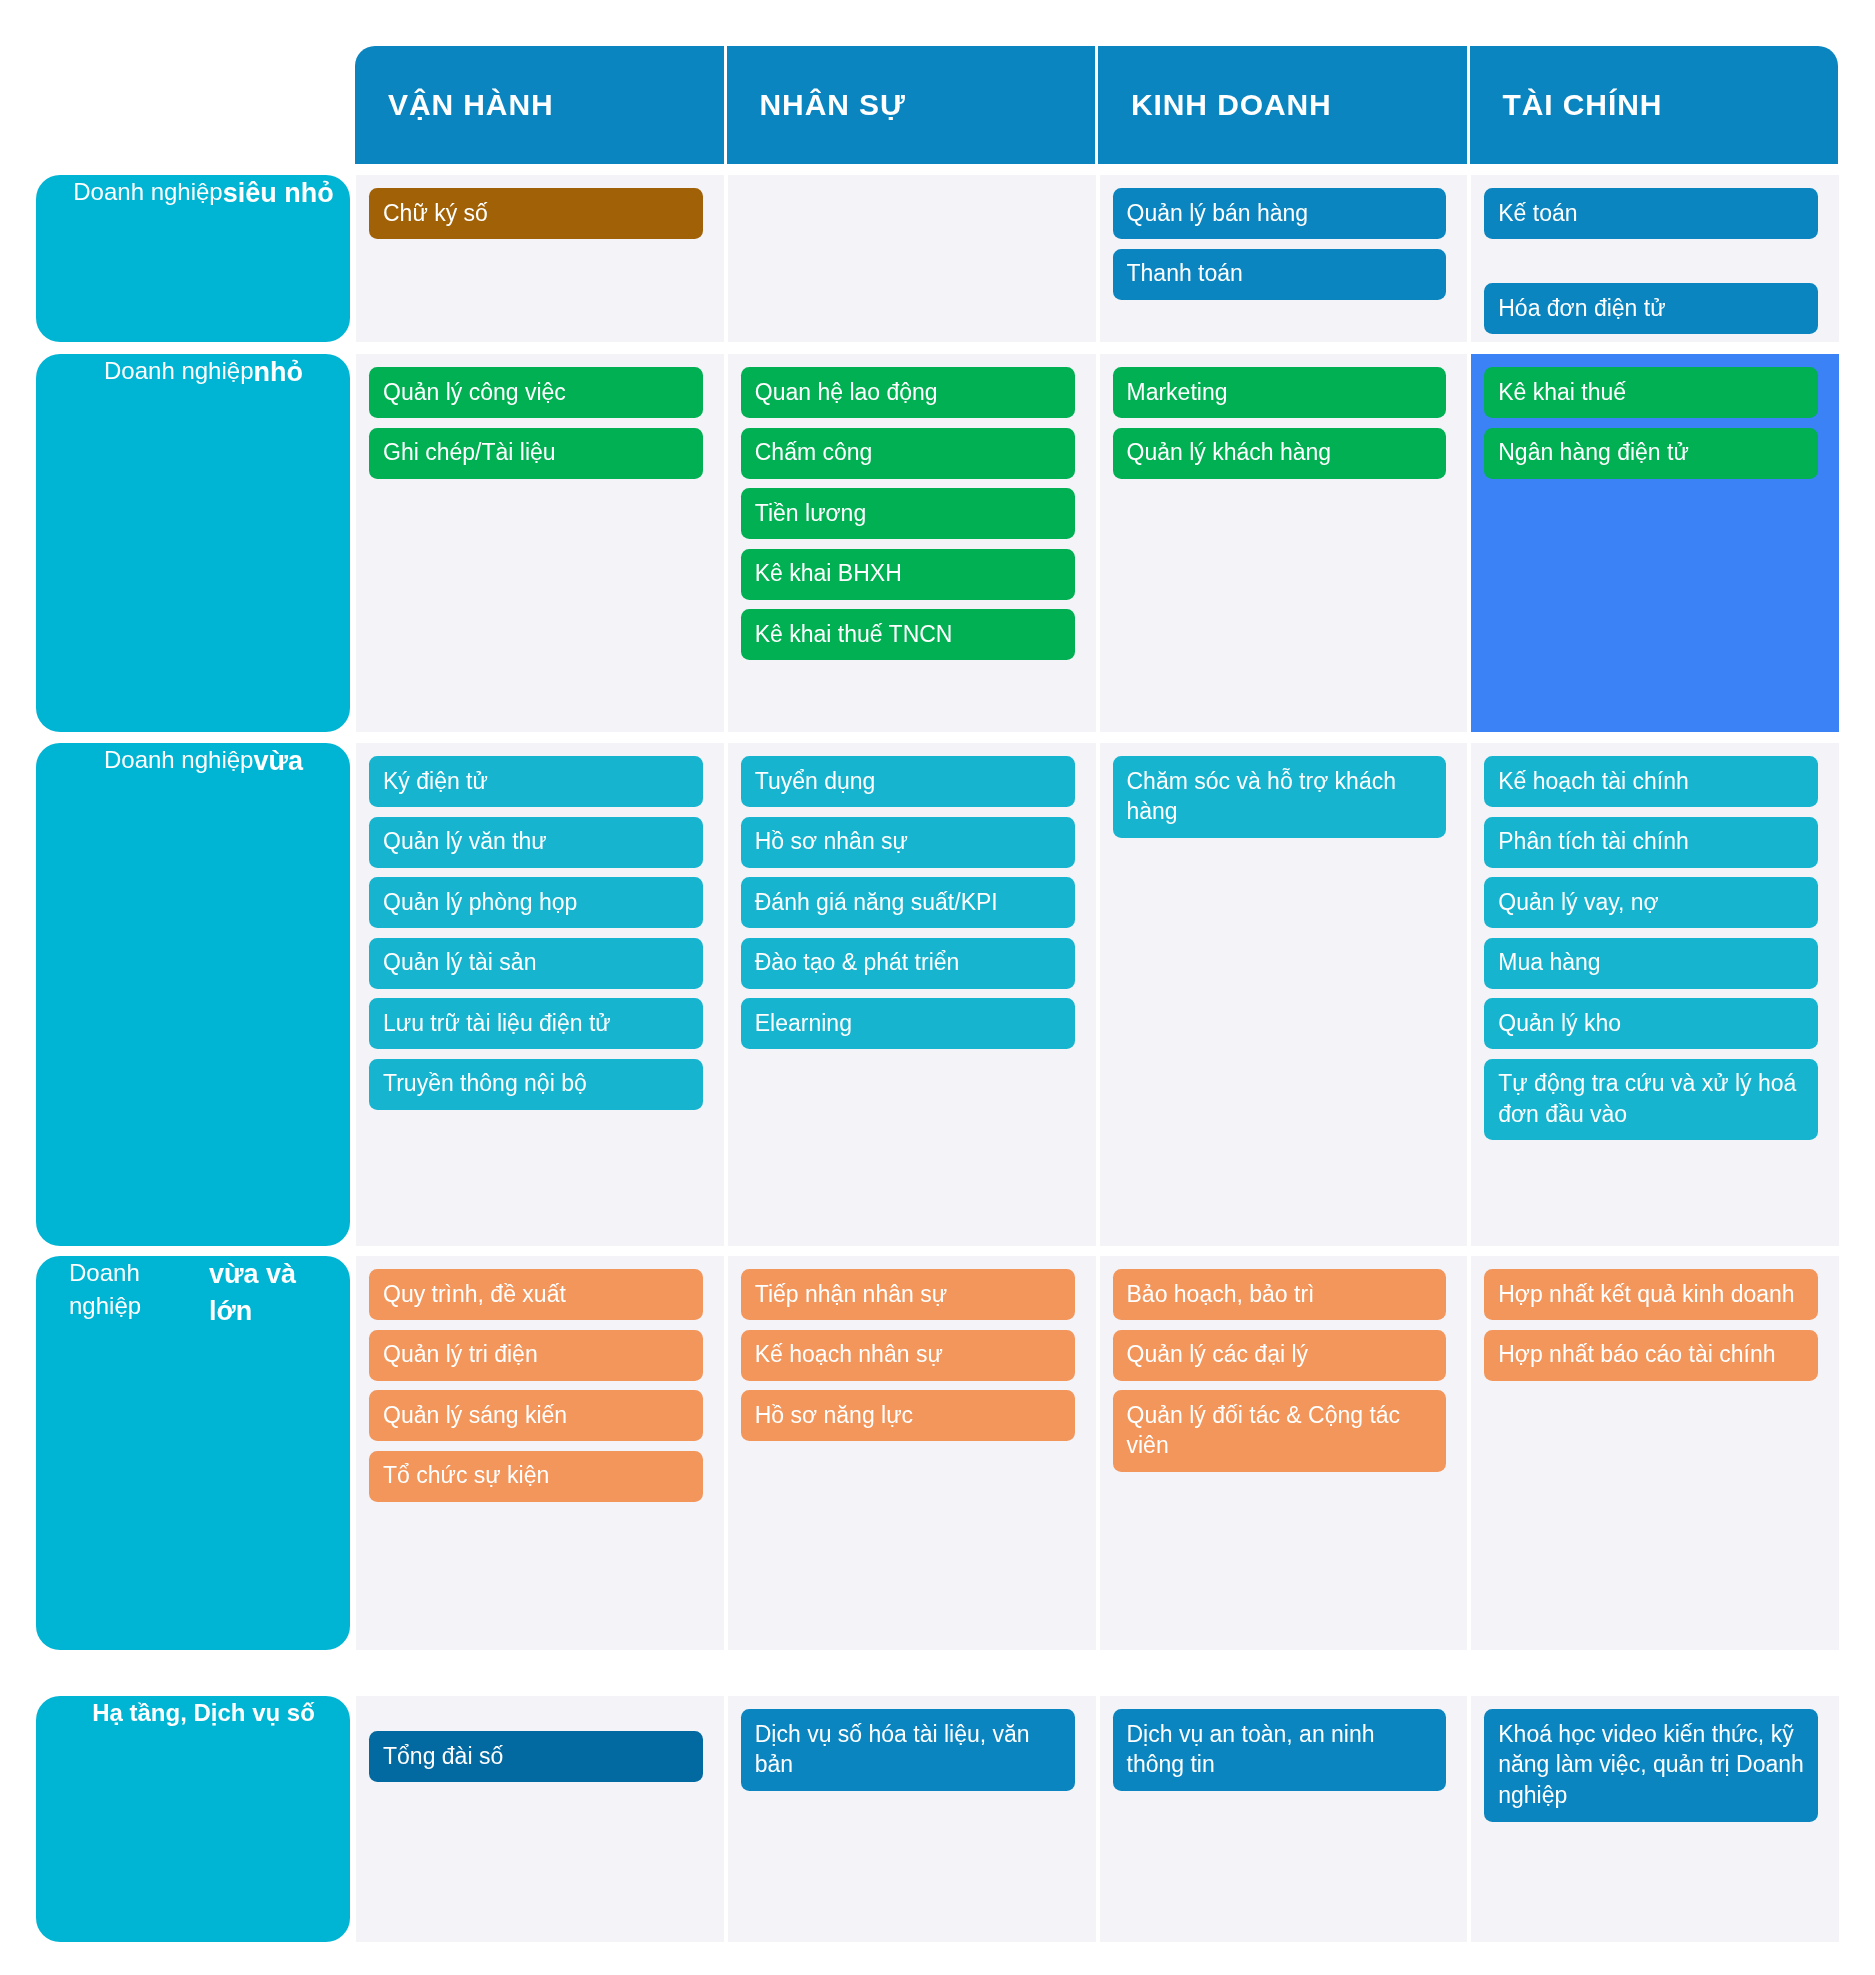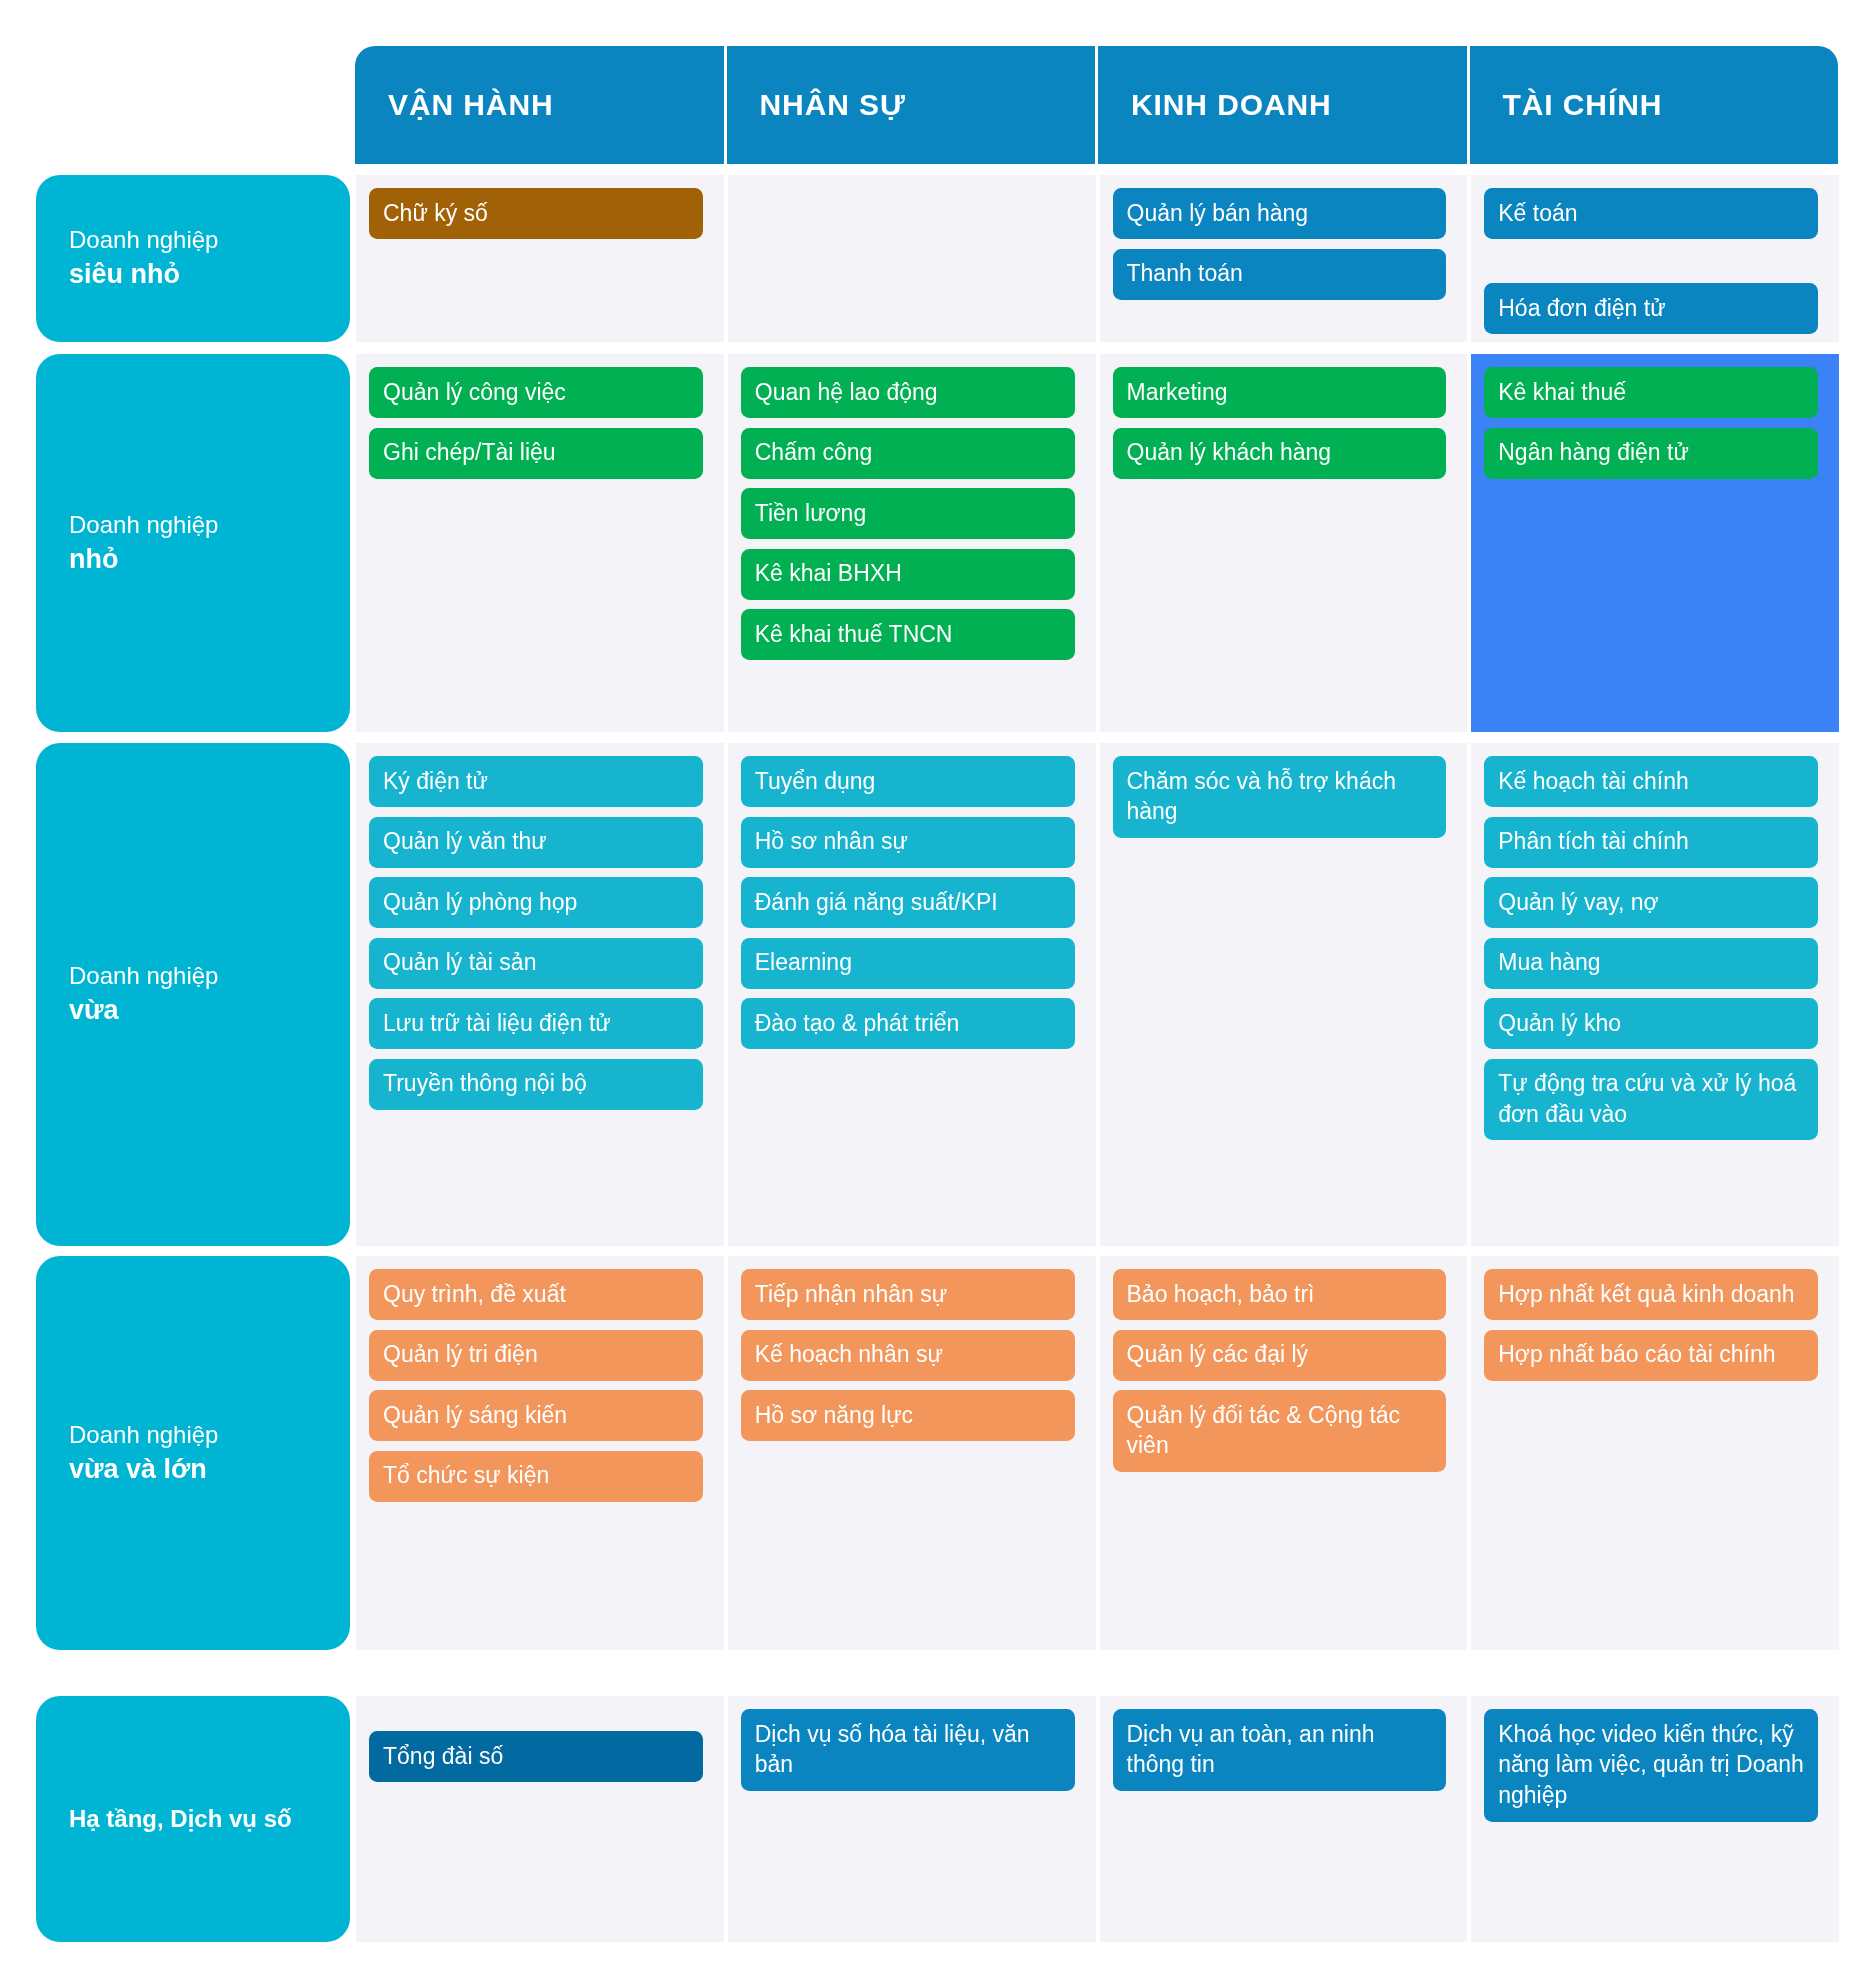--- a/index.html
+++ b/index.html
@@ -47,21 +47,21 @@
     width:1803px;
     display:flex;
   }
   .row-label{
     width:314px;
     flex:0 0 314px;
     box-sizing:border-box;
     background:#00b5d4;
     border-radius:24px;
     display:flex;
-    flex-direction:column;
+    flex-direction:row;
     justify-content:center;
     padding-left:33px;
     padding-right:12px;
     color:#ffffff;
   }
   .row-label .l1{font-size:24px;font-weight:normal;line-height:1.38;}
   .row-label .l2{font-size:27px;font-weight:bold;line-height:1.38;}
   .row-label.single .l2{font-size:24px;line-height:1.42;}
 
   .cells{
@@ -168,22 +168,22 @@
             <div class="chip cyan" style="background: rgb(23, 180, 207);">Quản lý văn thư</div>
             <div class="chip cyan" style="background: rgb(23, 180, 207);">Quản lý phòng họp</div>
             <div class="chip cyan" style="background: rgb(23, 180, 207);">Quản lý tài sản</div>
             <div class="chip cyan" style="background: rgb(23, 180, 207);">Lưu trữ tài liệu điện tử</div>
             <div class="chip cyan" style="background: rgb(23, 180, 207);">Truyền thông nội bộ</div>
           </div>
           <div class="cell" style="background: rgb(244, 244, 248);">
             <div class="chip cyan" style="background: rgb(23, 180, 207);">Tuyển dụng</div>
             <div class="chip cyan" style="background: rgb(23, 180, 207);">Hồ sơ nhân sự</div>
             <div class="chip cyan" style="background: rgb(23, 180, 207);">Đánh giá năng suất/KPI</div>
+            <div class="chip cyan" style="background: rgb(23, 180, 207);">Đào tạo &amp; phát triển</div>
             <div class="chip cyan" style="background: rgb(23, 180, 207);">Elearning</div>
-            <div class="chip cyan" style="background: rgb(23, 180, 207);">Đào tạo &amp; phát triển</div>
           </div>
           <div class="cell" style="background: rgb(244, 244, 248);">
             <div class="chip cyan" style="background: rgb(23, 180, 207);">Chăm sóc và hỗ trợ khách hàng</div>
           </div>
           <div class="cell" style="background: rgb(244, 244, 248);">
             <div class="chip cyan" style="background: rgb(23, 180, 207);">Kế hoạch tài chính</div>
             <div class="chip cyan" style="background: rgb(23, 180, 207);">Phân tích tài chính</div>
             <div class="chip cyan" style="background: rgb(23, 180, 207);">Quản lý vay, nợ</div>
             <div class="chip cyan" style="background: rgb(23, 180, 207);">Mua hàng</div>
             <div class="chip cyan" style="background: rgb(23, 180, 207);">Quản lý kho</div>

